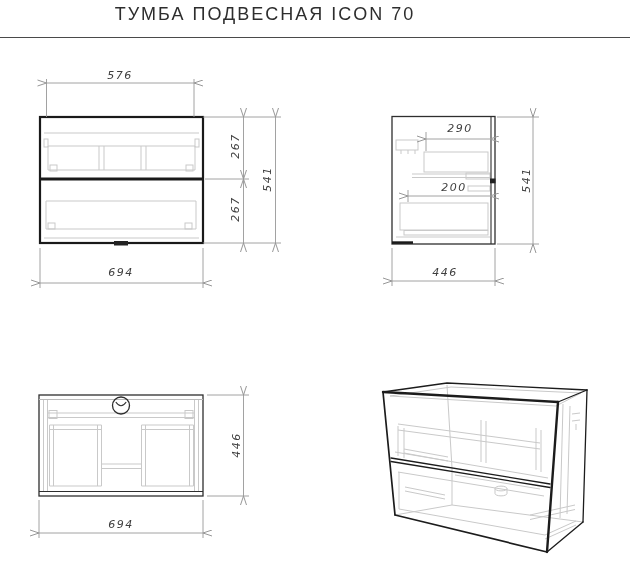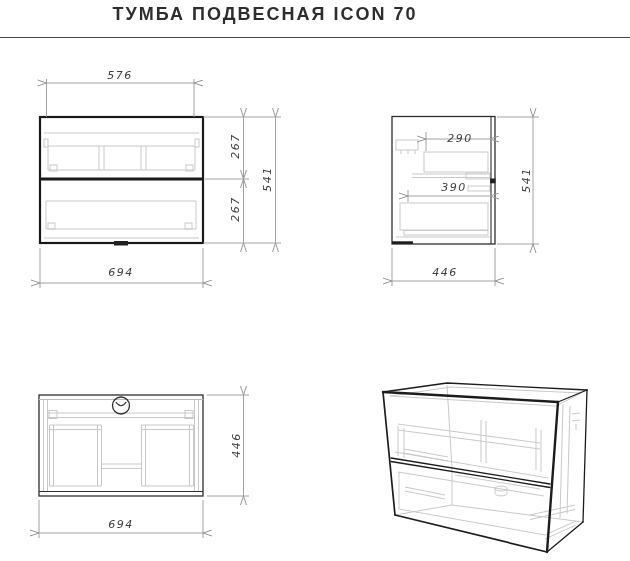--- a/index.html
+++ b/index.html
@@ -1,19 +1,19 @@
 <!DOCTYPE html>
 <html><head>
 <meta charset="utf-8">
 <style>
   html,body{margin:0;padding:0;background:#fff;}
   .page{position:relative;width:630px;height:561px;background:#ffffff;overflow:hidden;
         font-family:"Liberation Sans",sans-serif;}
   .title{position:absolute;top:4px;left:0;width:530px;text-align:center;
-         font-size:18px;font-weight:700;letter-spacing:2px;color:#2d2d2d;}
+         font-size:18px;font-weight:400;letter-spacing:2px;color:#2d2d2d;}
   .rule{position:absolute;top:37px;left:0;right:0;height:1px;background:#4a4a4a;}
   .linework{position:absolute;top:0;left:0;}
   .dim{position:absolute;font-family:"DejaVu Sans",sans-serif;font-style:italic;
        font-size:11px;color:#3f3f3f;letter-spacing:1.5px;white-space:nowrap;
        transform:translate(-50%,-50%);}
   .dim.rot{transform:translate(-50%,-50%) rotate(-90deg);}
   
   .s1{stroke:#1a1a1a;stroke-width:2.2;fill:none;}
   .s2{stroke:#1a1a1a;stroke-width:2.8;fill:none;}
   .m1{stroke:#2e2e2e;stroke-width:1.3;fill:none;}
@@ -153,21 +153,21 @@
       <path class="p1" d="M391,461.5 L550,487.5"></path>
     </g>
   </svg>
 
   <div class="dim" style="left:120px;top:75px">576</div>
   <div class="dim" style="left:121px;top:272px">694</div>
   <div class="dim rot" style="left:235px;top:146px">267</div>
   <div class="dim rot" style="left:235px;top:209px">267</div>
   <div class="dim rot" style="left:267px;top:179px">541</div>
 
-  <div class="dim" style="left:460px;top:138px">290</div>
-  <div class="dim" style="left:454px;top:187px">390</div>
+  <div class="dim" style="left:460px;top:128px">290</div>
+  <div class="dim" style="left:454px;top:187px">200</div>
   <div class="dim rot" style="left:526px;top:180px">541</div>
   <div class="dim" style="left:445px;top:272px">446</div>
 
   <div class="dim" style="left:121px;top:524px">694</div>
   <div class="dim rot" style="left:236px;top:445px">446</div>
 
 </div>
 
 </body></html>

